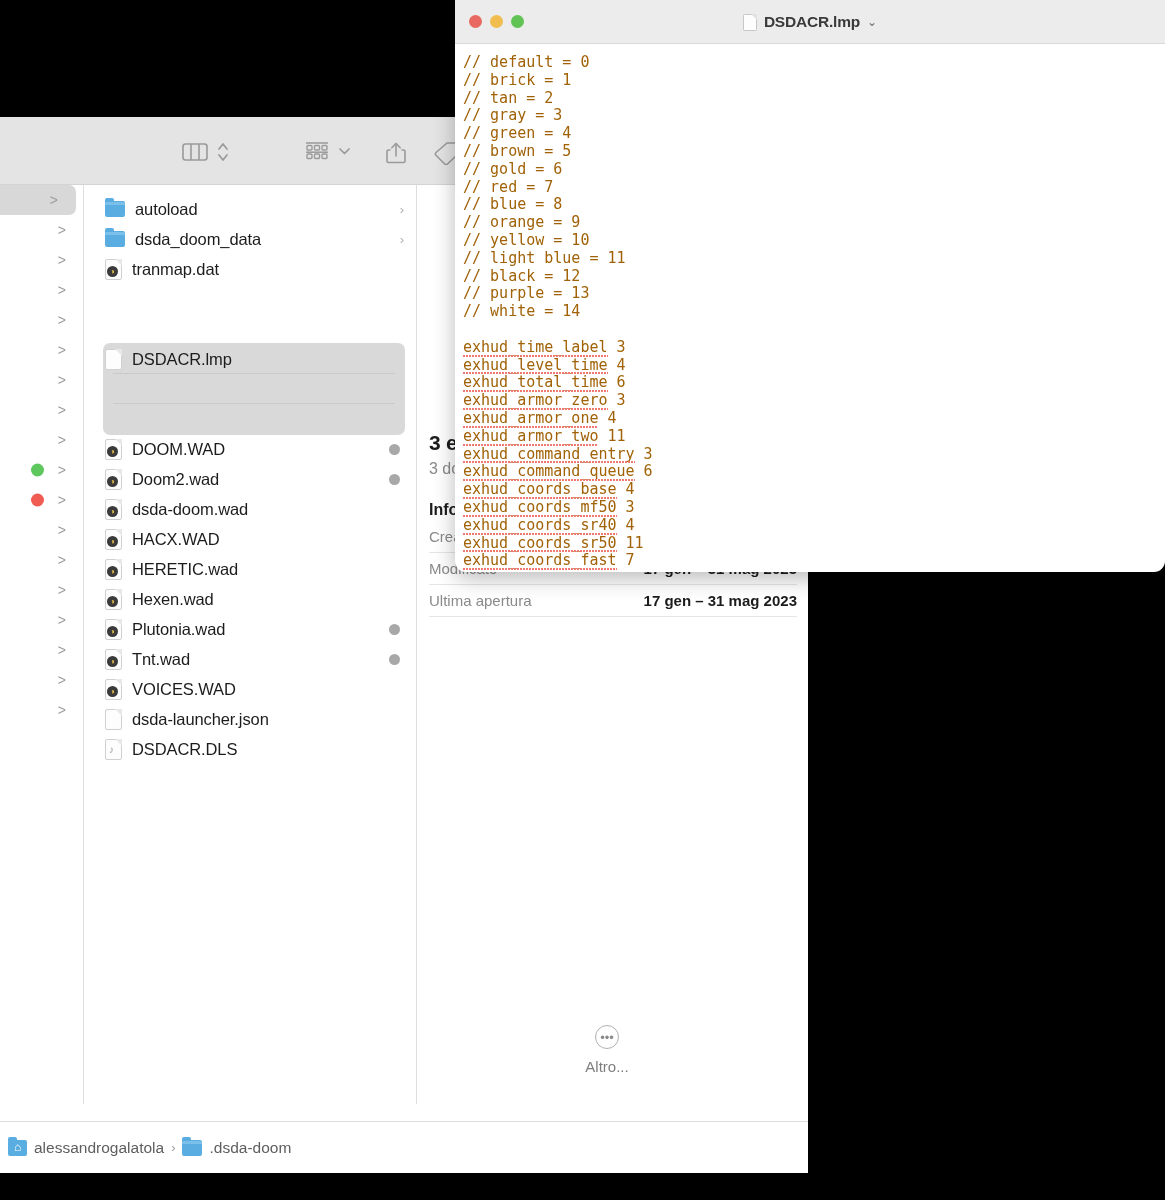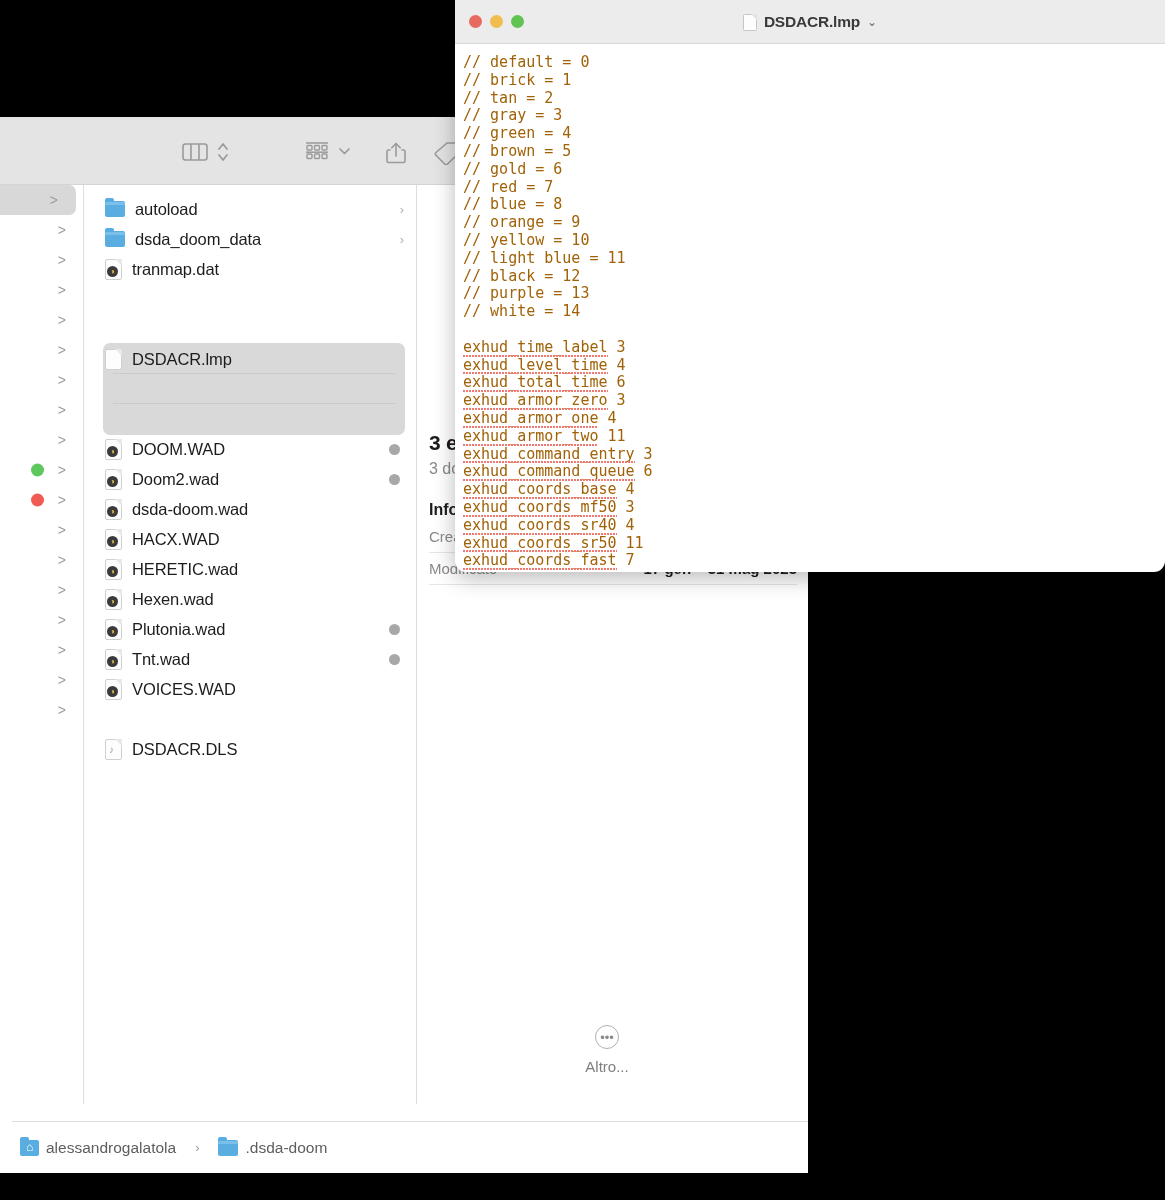--- a/index.html
+++ b/index.html
@@ -122,23 +122,23 @@
            display: flex; flex-direction: column; align-items: center; gap: 9px; }
   #altro-circle {
     width: 24px; height: 24px; border: 1px solid #b0b0b0; border-radius: 50%;
     display: flex; align-items: center; justify-content: center;
     color: #8a8a8a; font-size: 13px; line-height: 1;
   }
   #altro-label { font-size: 15px; color: #7e7e7e; }
 
   
   #pathbar {
-    position: absolute; left: 12px; bottom: 0; width: 808px; height: 52px;
+    position: absolute; left: 0; bottom: 0; width: 808px; height: 52px;
     background: #ffffff; border-top: 1px solid #dedede;
-    display: flex; align-items: center; padding-left: 8px; gap: 19px;
+    display: flex; align-items: center; padding-left: 8px; gap: 7px;
   }
   .crumb { display: flex; align-items: center; gap: 7px; }
   .crumb-label { font-size: 15.5px; color: #5e5e5e; }
   .crumb-sep { color: #9a9a9a; font-size: 13px; }
   .ico-home {
     width: 19px; height: 16px; background: #5aade0; border-radius: 2px;
     position: relative; flex: 0 0 19px;
   }
   .ico-home::before {
     content:""; position:absolute; left:0; top:-3px; width:9px; height:4px;
@@ -388,20 +388,24 @@
               <span class="ico-wad-badge">◑</span>
             </span>
             <span class="fname">Tnt.wad</span>
             <span class="row-dot" style="background: rgb(168, 168, 168);"></span>
           </div>
           <div class="file-row" style="top: 489px;">
             <span class="ico-doc">
               <span class="ico-wad-badge">◑</span>
             </span>
             <span class="fname">VOICES.WAD</span>
+          </div>
+          <div class="file-row" style="top: 519px;">
+            <span class="ico-doc"></span>
+            <span class="fname">dsda-launcher.json</span>
           </div>
           <div class="file-row" style="top: 549px;">
             <span class="ico-doc">
               <span class="ico-dls-badge">♪</span>
             </span>
             <span class="fname">DSDACR.DLS</span>
           </div>
         </div>
       <div id="col-preview">
 
@@ -417,20 +421,24 @@
           <div class="sect-head">Informazioni</div>
           <div id="info-rows">
               <div class="info-row">
                 <span class="info-k">Creato</span>
                 <span class="info-v">Lunedì 6 giugno 2022, 17:00</span>
               </div>
               <div class="info-row">
                 <span class="info-k">Modificato</span>
                 <span class="info-v">17 gen – 31 mag 2023</span>
               </div>
+              <div class="info-row">
+                <span class="info-k">Ultima apertura</span>
+                <span class="info-v">17 gen – 31 mag 2023</span>
+              </div>
             </div>
         </div>
 
         <div id="altro">
           <div id="altro-circle">•••</div>
           <div id="altro-label">Altro...</div>
         </div>
       </div>
     </div>
 

